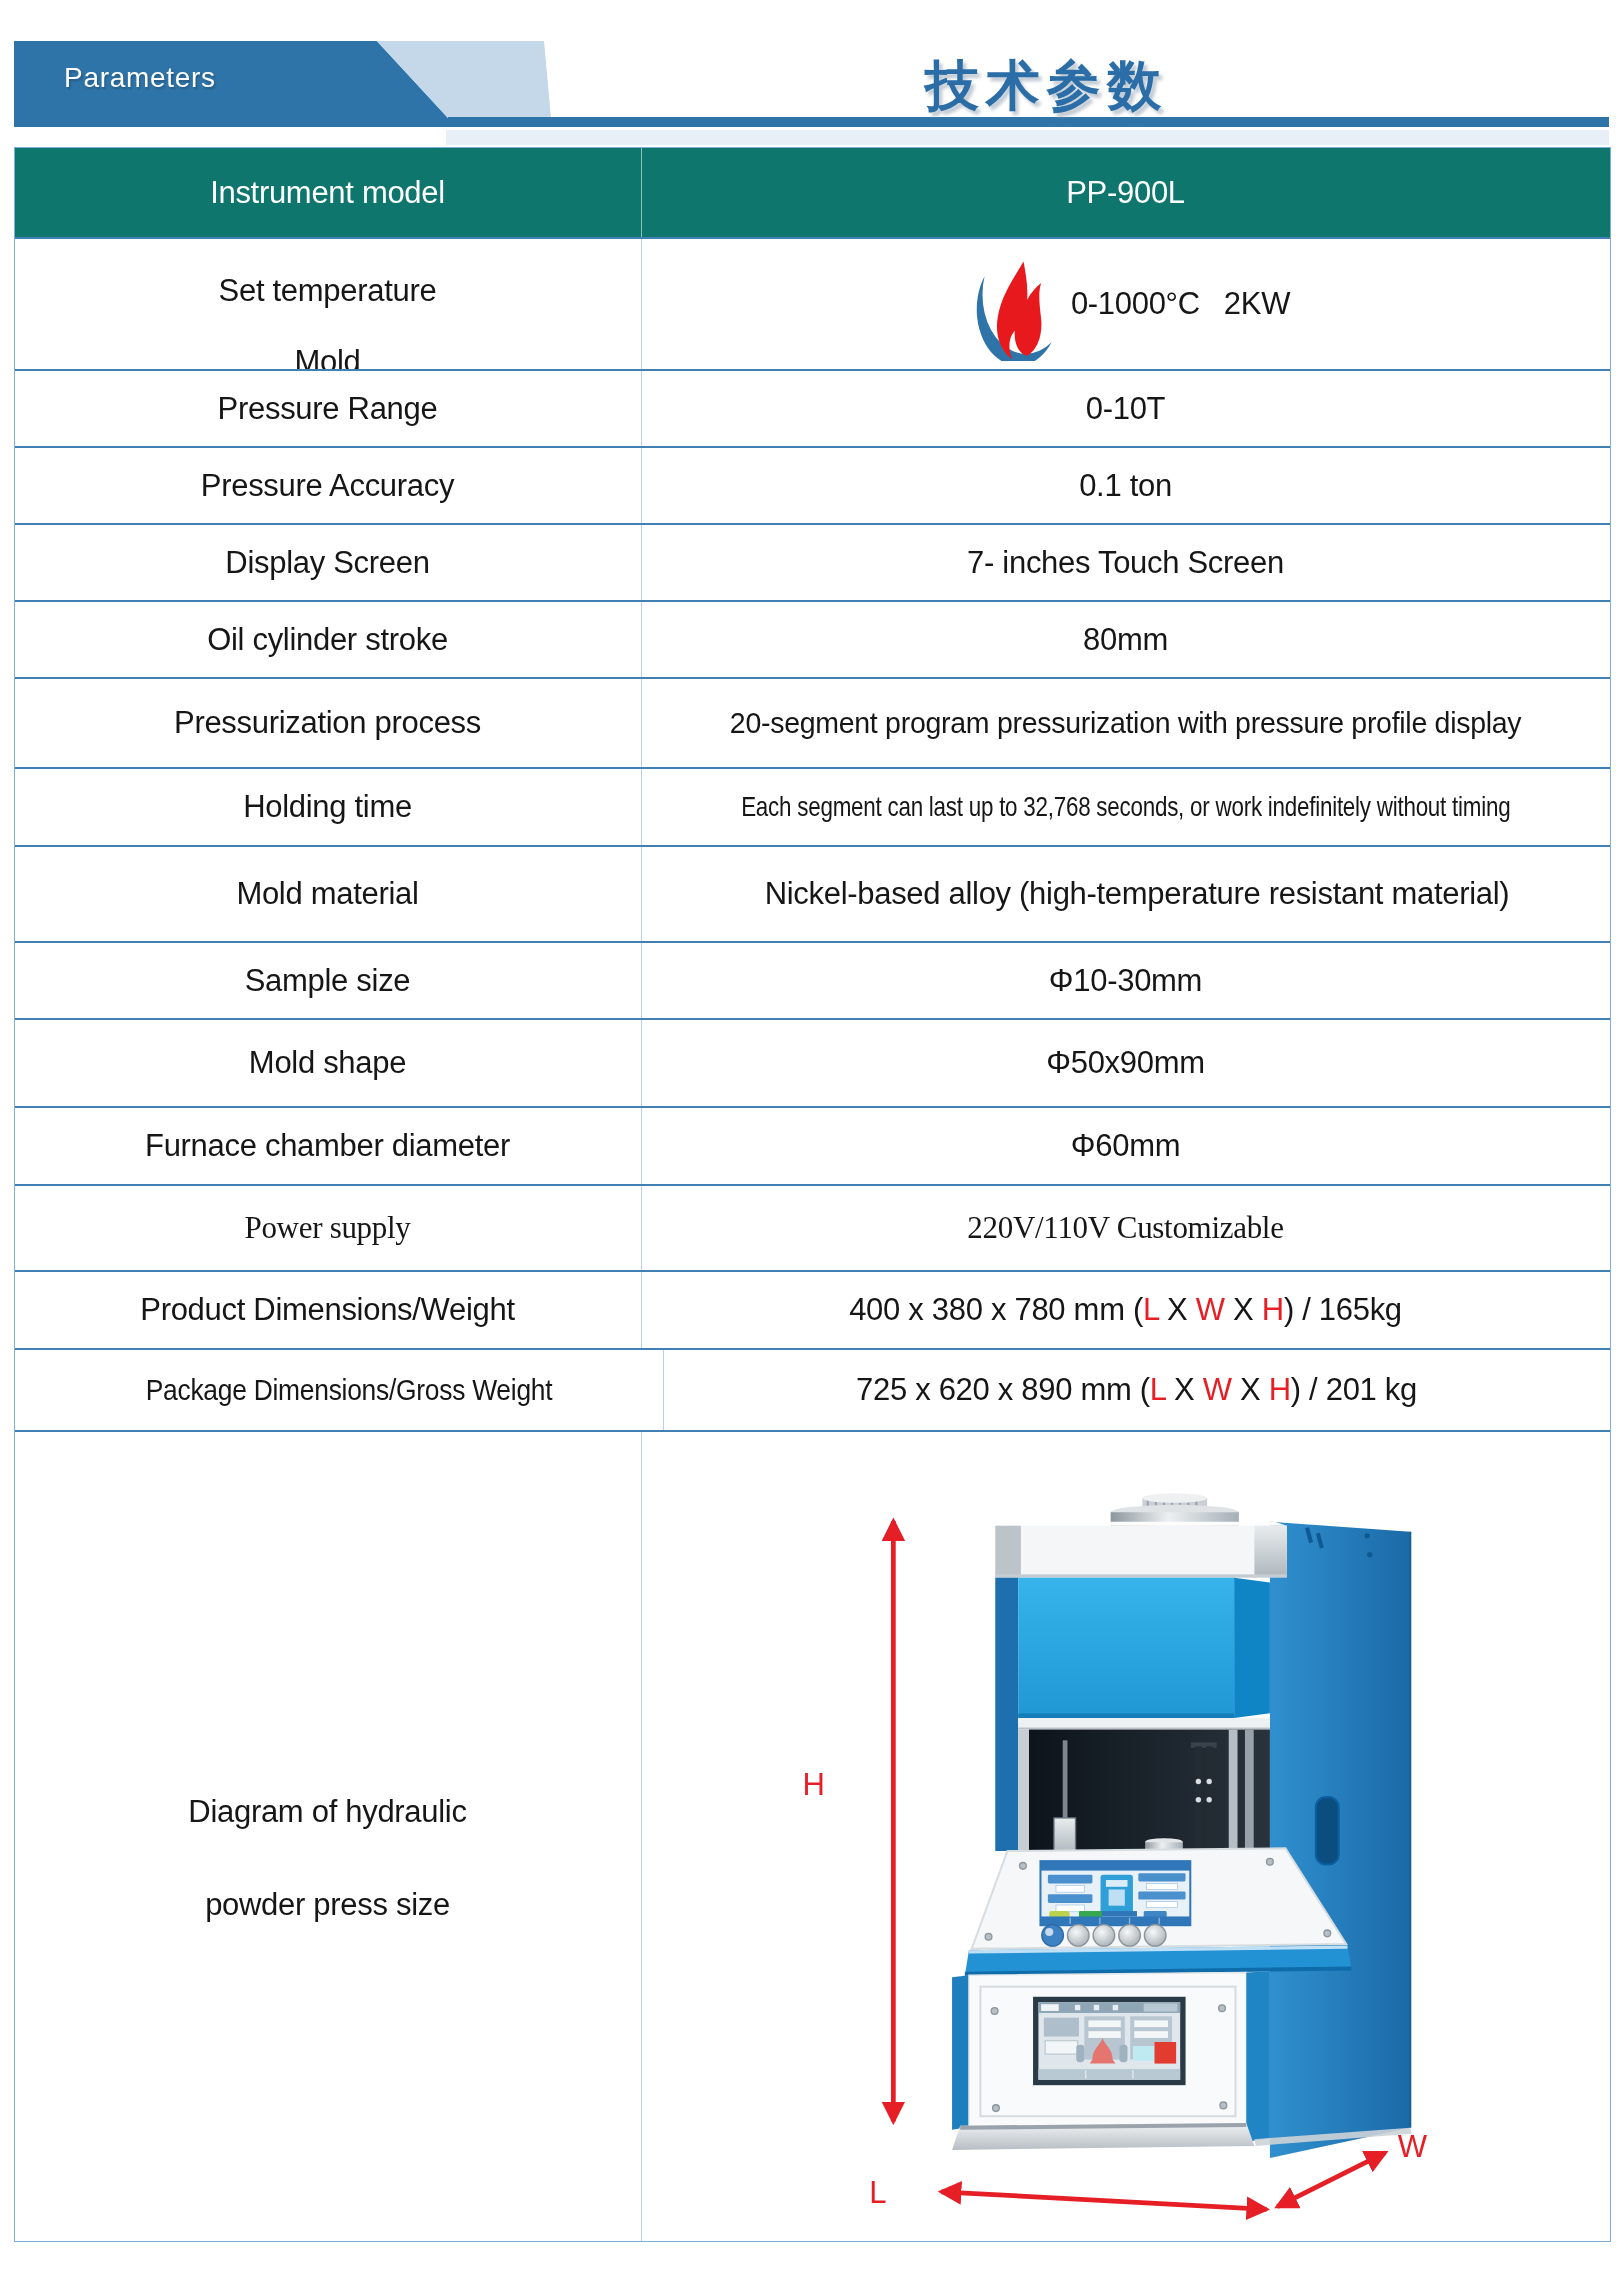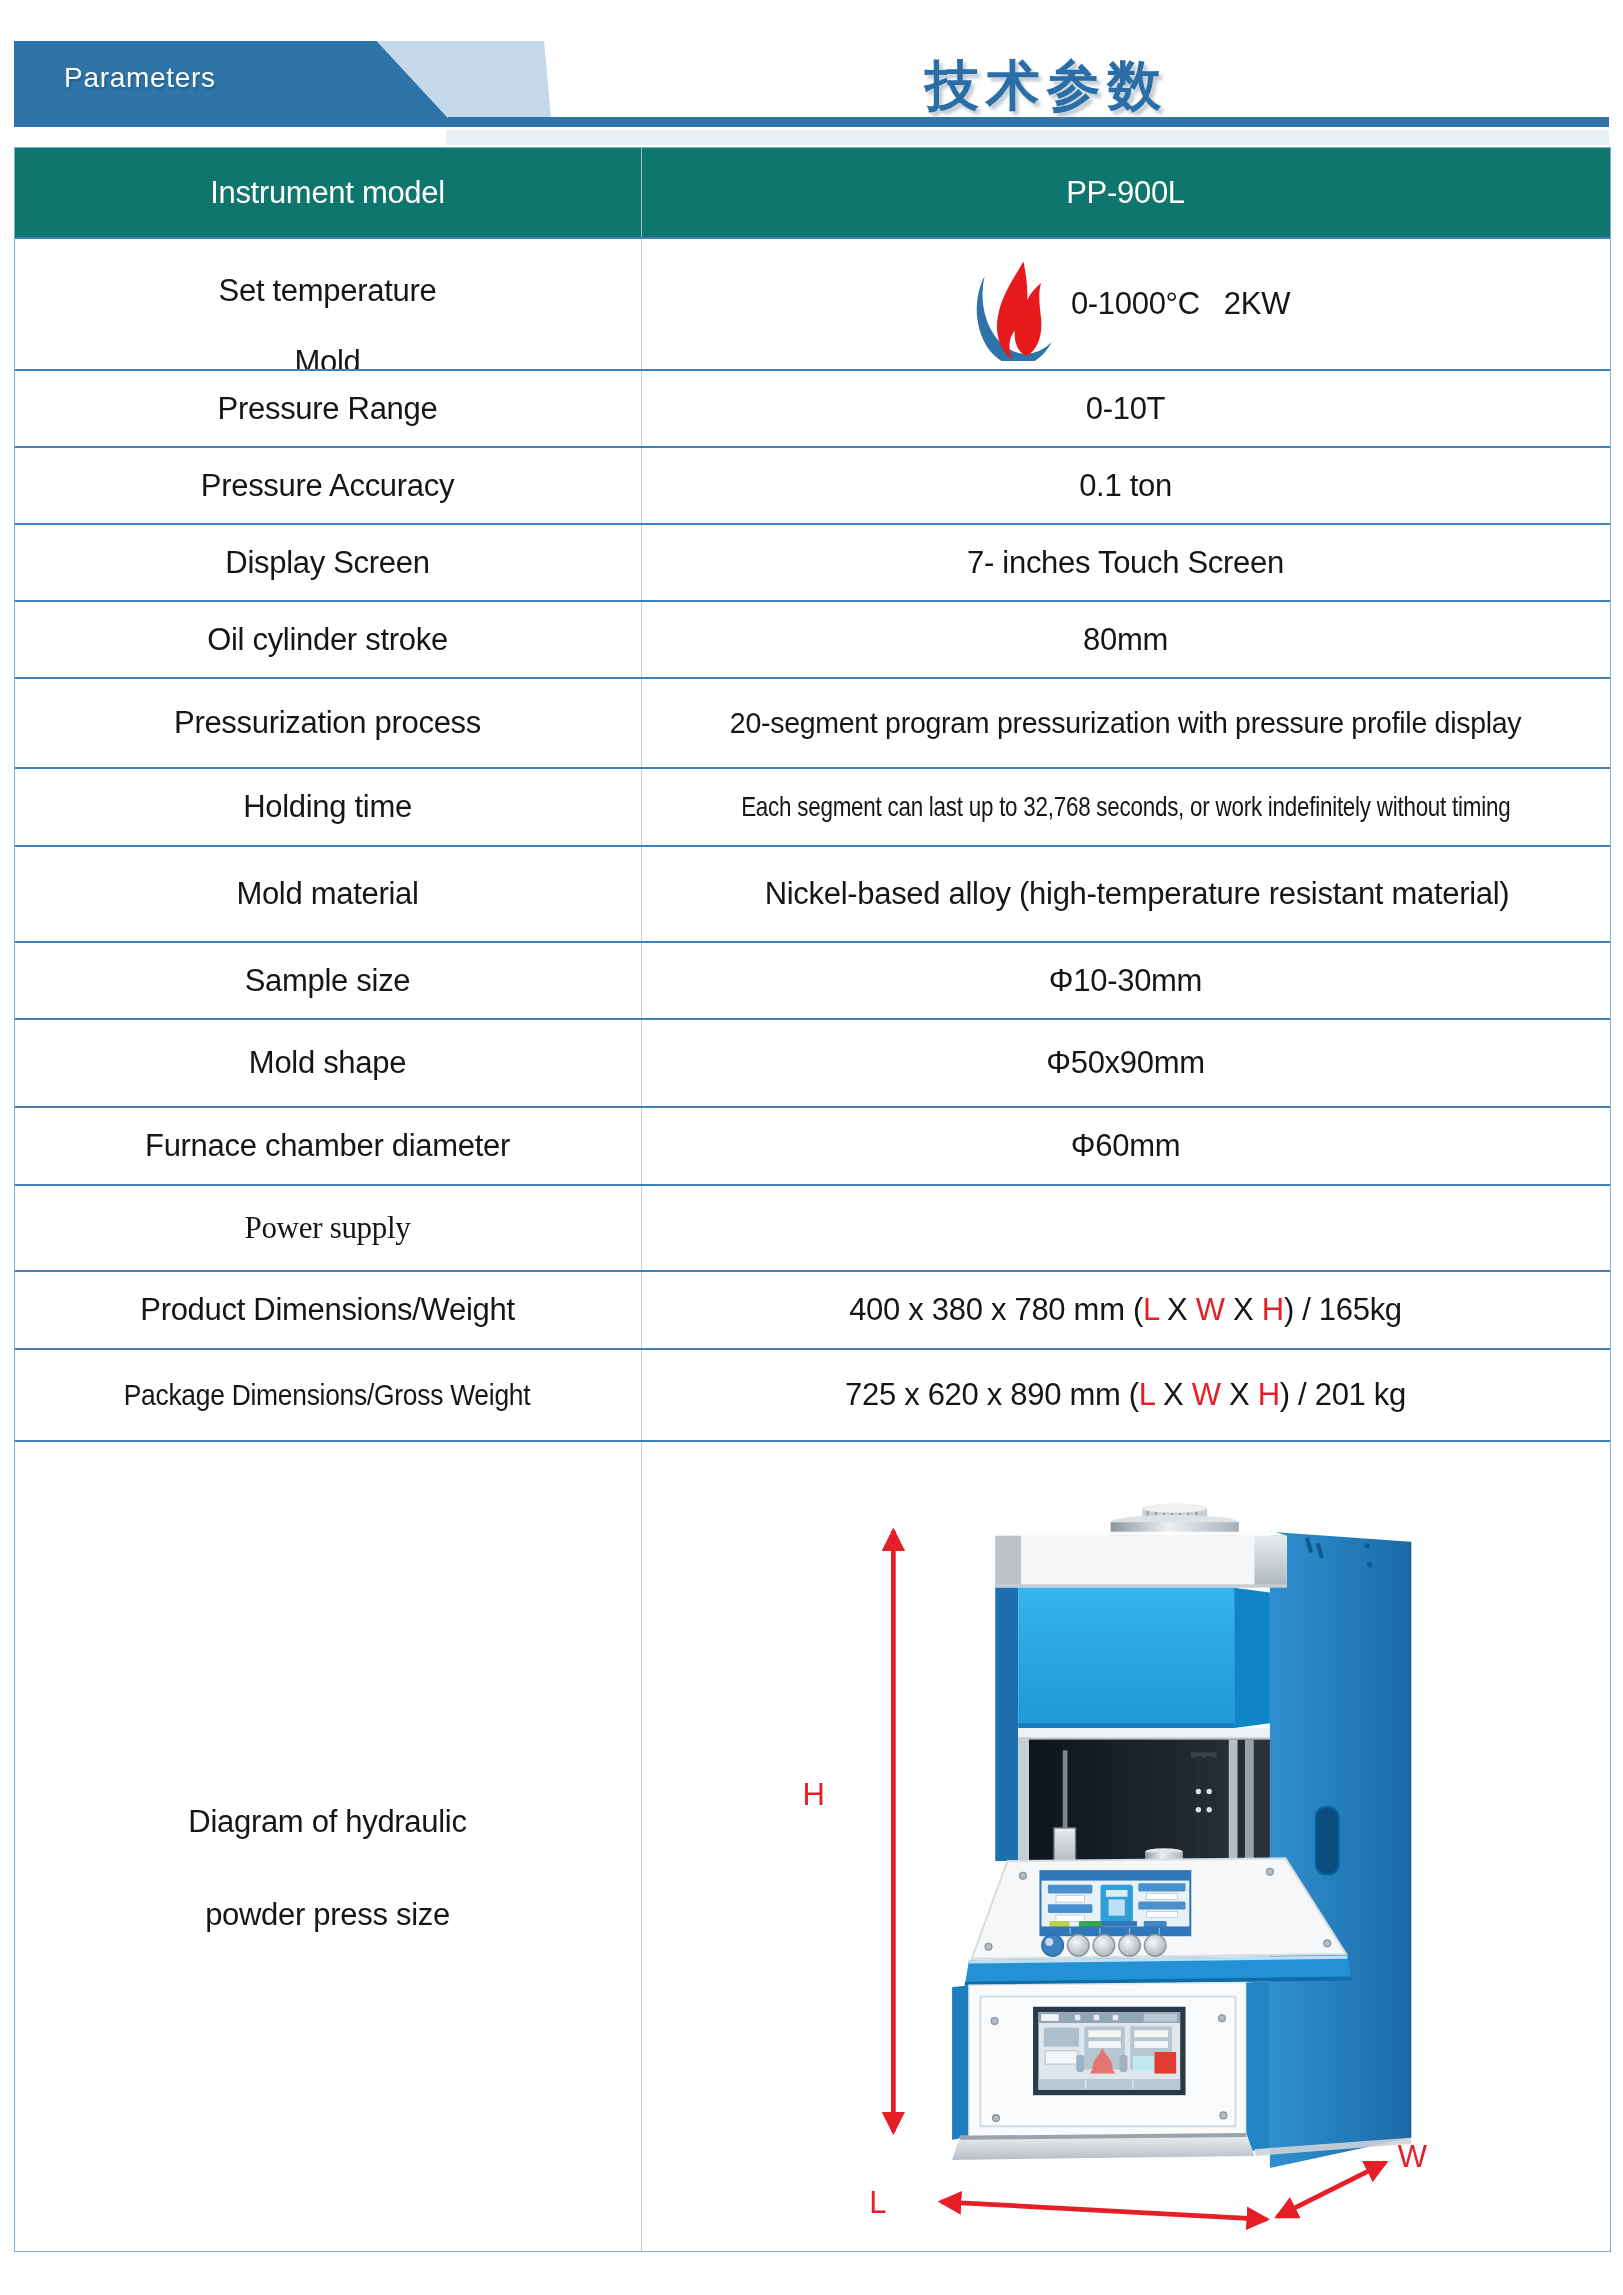--- a/index.html
+++ b/index.html
@@ -167,30 +167,33 @@
           <span class="lbl ">Furnace chamber diameter</span>
         </div>
         <div class="cell cell-r">
           <span class="val ">Φ60mm</span>
         </div>
       </div>
       <div class="row" style="height: 86px; font-family: Liberation Serif, serif;">
         <div class="cell cell-l">
           <span class="lbl ">Power supply</span>
         </div>
+        <div class="cell cell-r">
+          <span class="val ">220V/110V Customizable</span>
+        </div>
       </div>
       <div class="row" style="height: 78px;">
         <div class="cell cell-l">
           <span class="lbl ">Product Dimensions/Weight</span>
         </div>
         <div class="cell cell-r">
           <span class="val"><span>400 x 380 x 780 mm (</span><span class="red">L</span><span> X </span><span class="red">W</span><span> X </span><span class="red">H</span><span>) / 165kg</span></span>
         </div>
       </div>
-      <div class="row" style="height: 92px;">
+      <div class="row" style="height: 82px; padding-left: 22px;">
         <div class="cell cell-l">
           <span class="lbl f44 cx88">Package Dimensions/Gross Weight</span>
         </div>
         <div class="cell cell-r">
           <span class="val"><span>725 x 620 x 890 mm (</span><span class="red">L</span><span> X </span><span class="red">W</span><span> X </span><span class="red">H</span><span>) / 201 kg</span></span>
         </div>
       </div>
       <div class="row" style="height: 811px;">
         <div class="cell cell-l">
           <div class="stack wide">

